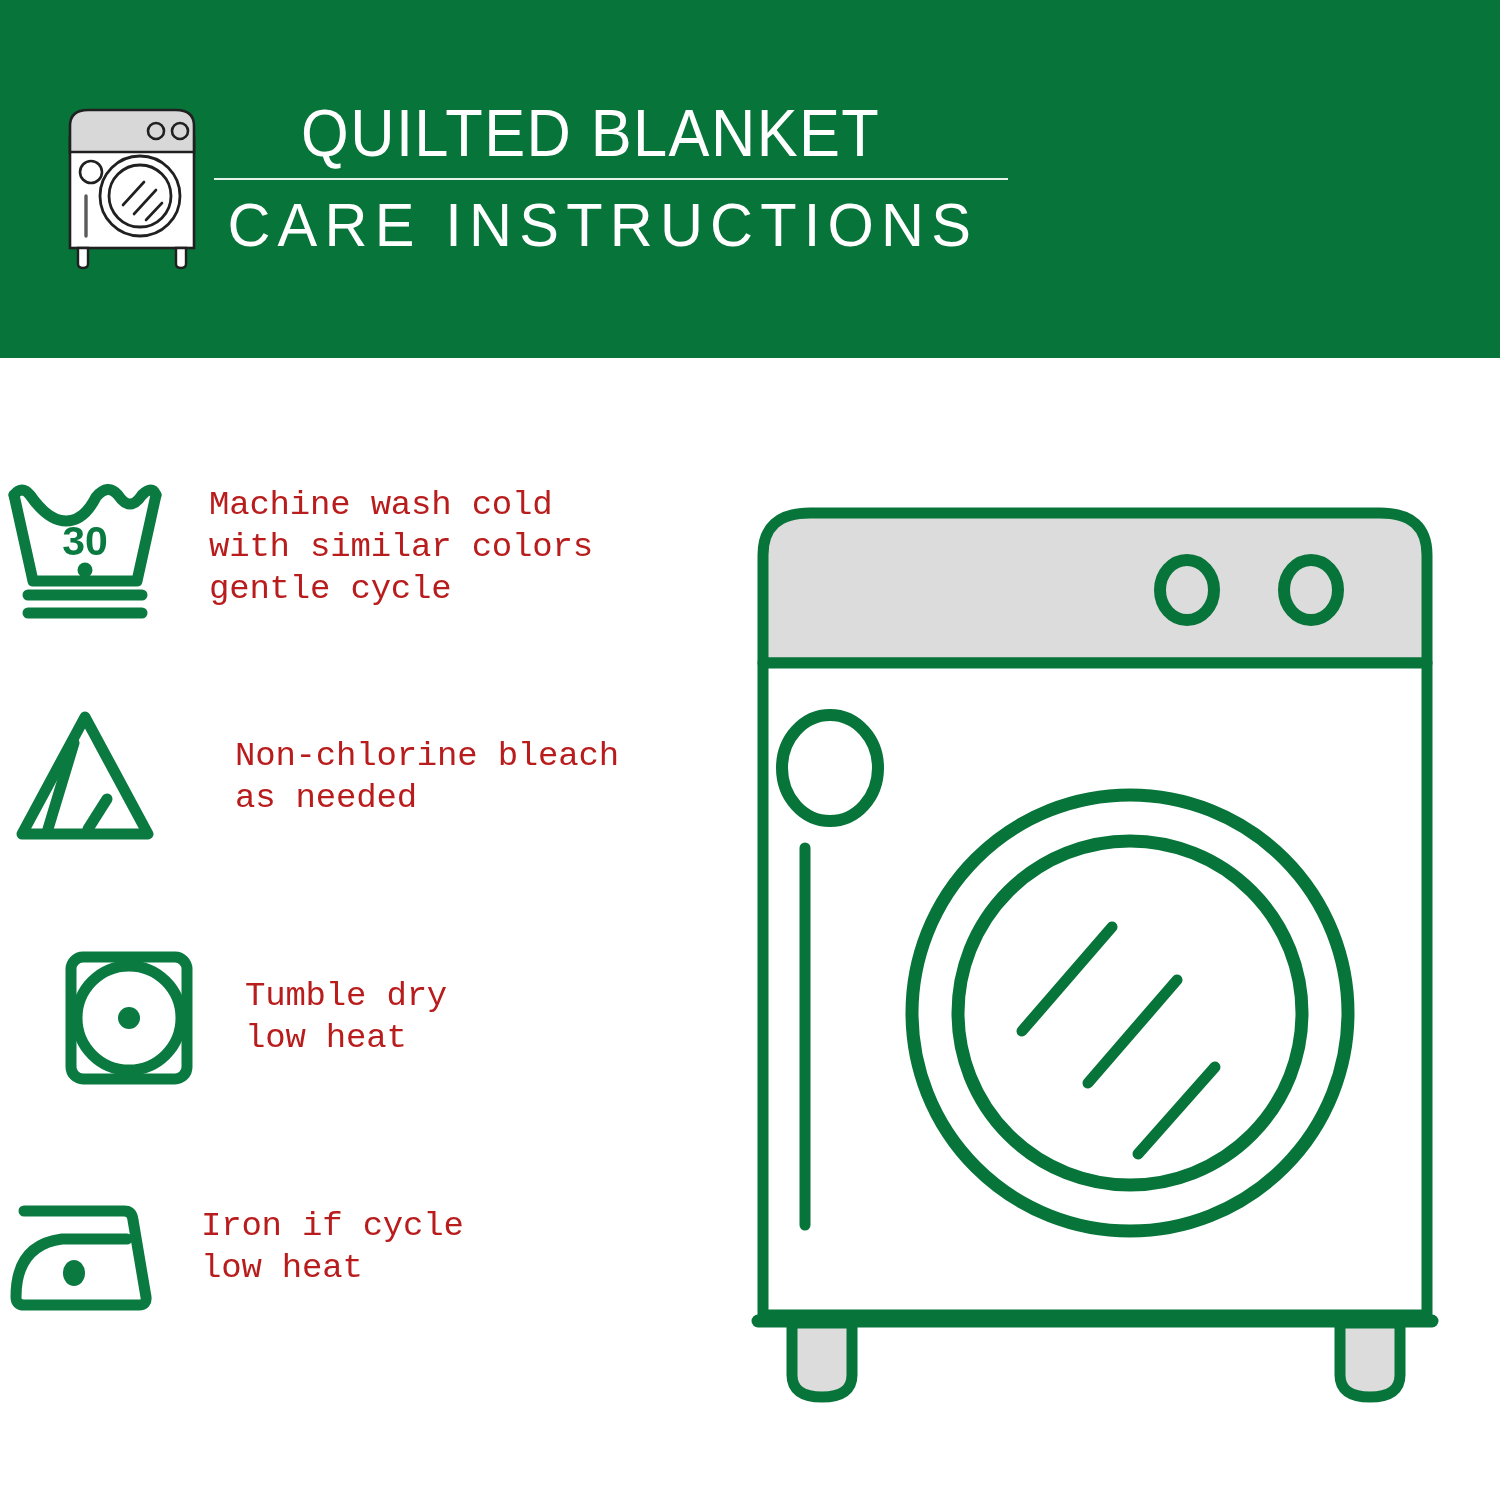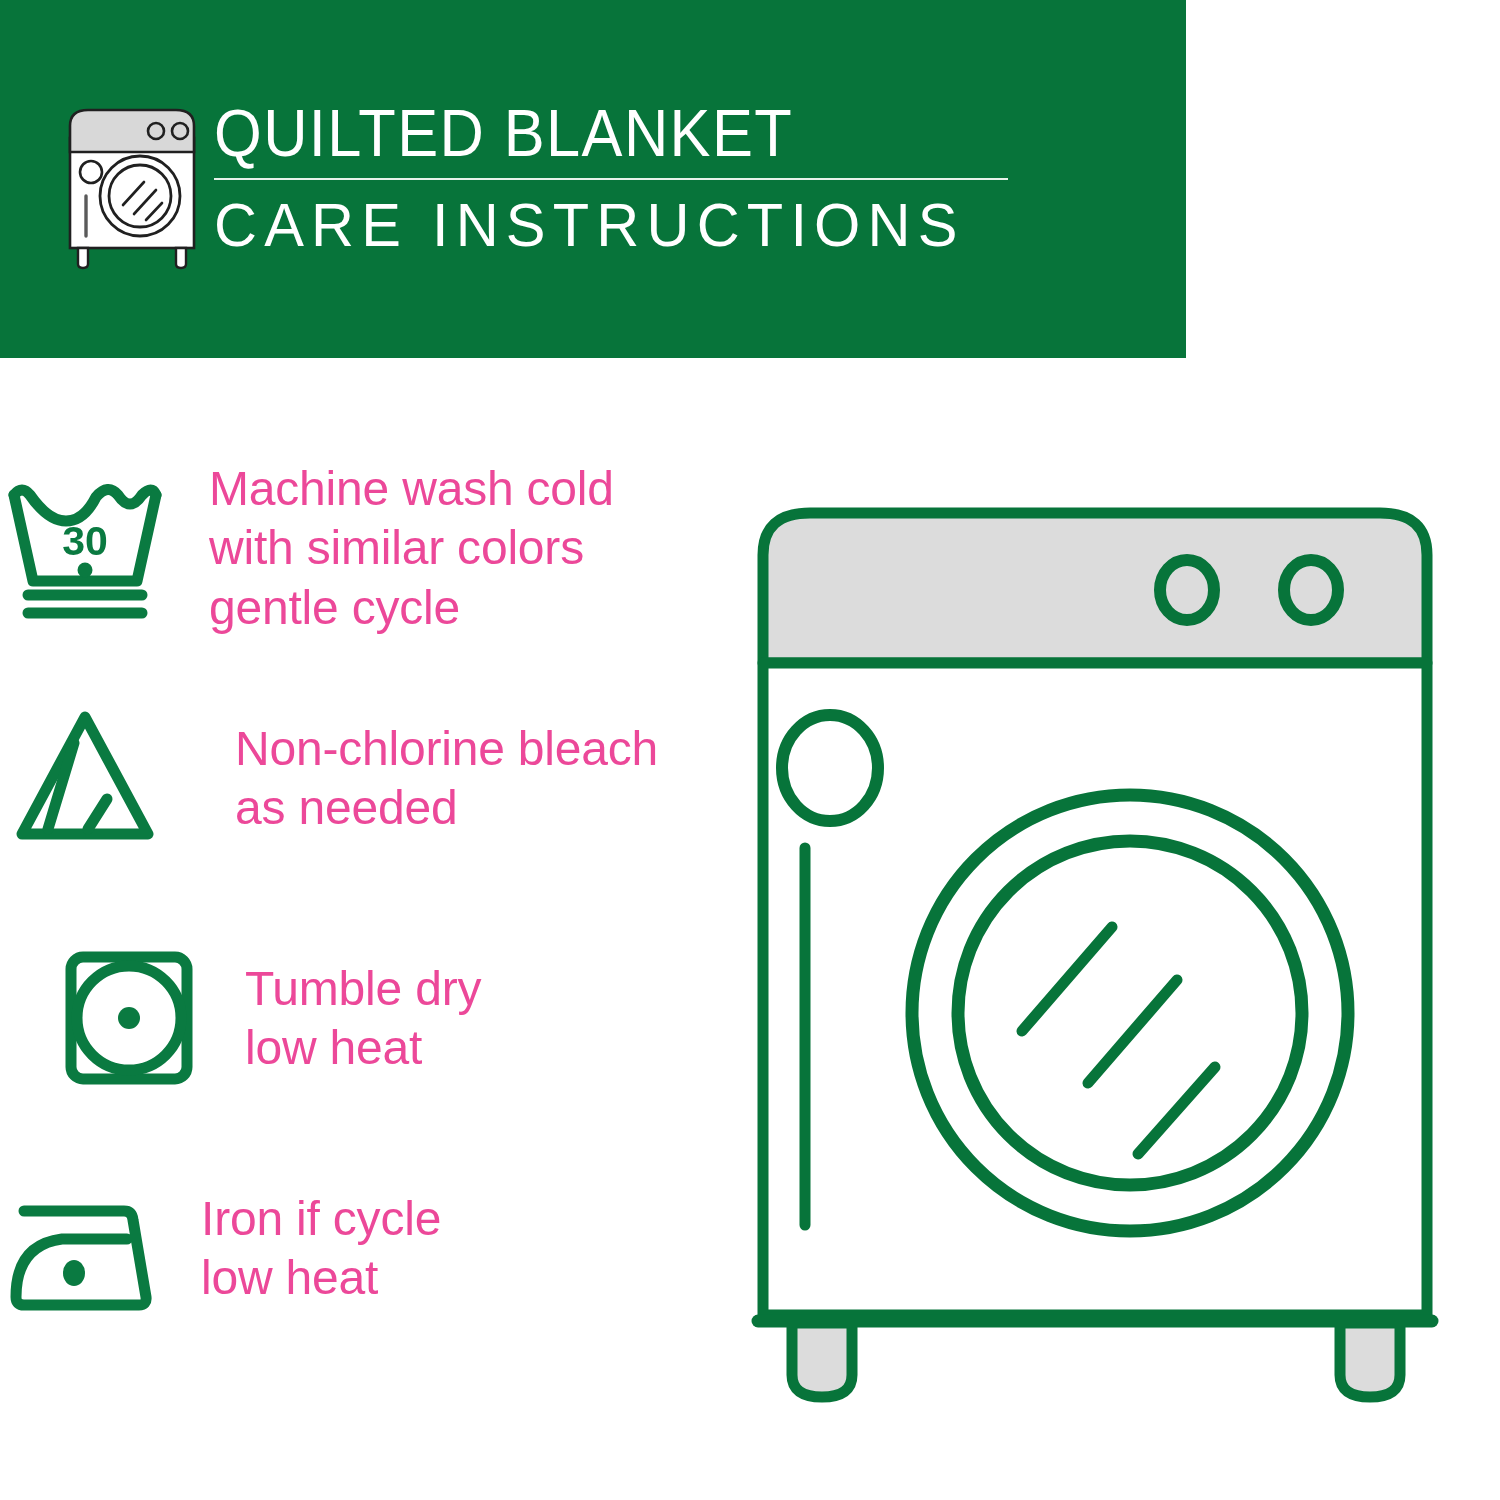--- a/index.html
+++ b/index.html
@@ -17,23 +17,24 @@
     height: 1500px;
     background: #ffffff;
     overflow: hidden;
   }
 
   
   #header-banner {
     position: absolute;
     left: 0;
     top: 0;
-    width: 1186px;
+    width: 1500px;
     height: 358px;
     background: #07743a;
+    text-align: center;
   }
   #header-logo {
     position: absolute;
     left: 62px;
     top: 104px;
     width: 140px;
     height: 168px;
   }
   #header-text-block {
     position: absolute;
@@ -89,24 +90,24 @@
   .instr-icon {
     position: relative;
     width: 190px;
     min-width: 190px;
     height: 180px;
     display: flex;
     align-items: center;
   }
   .instr-icon svg { display: block; }
   .instr-text {
-    font-family: Liberation Sans, sans-serif;
-    font-size: 48px;
+    font-family: Liberation Mono, monospace;
+    font-size: 34px;
     font-weight: 400;
-    color: #ec4899;
+    color: #b91c1c;
     line-height: 1.23;
     letter-spacing: -0.2px;
     white-space: pre-line;
   }
 
   #row-wash   { top: 100px;  }
   #row-bleach { top: 330px; gap: 34px;  }
   #row-dry    { top: 570px; margin-left: 44px;  }
   #row-iron   { top: 800px;  }
 

